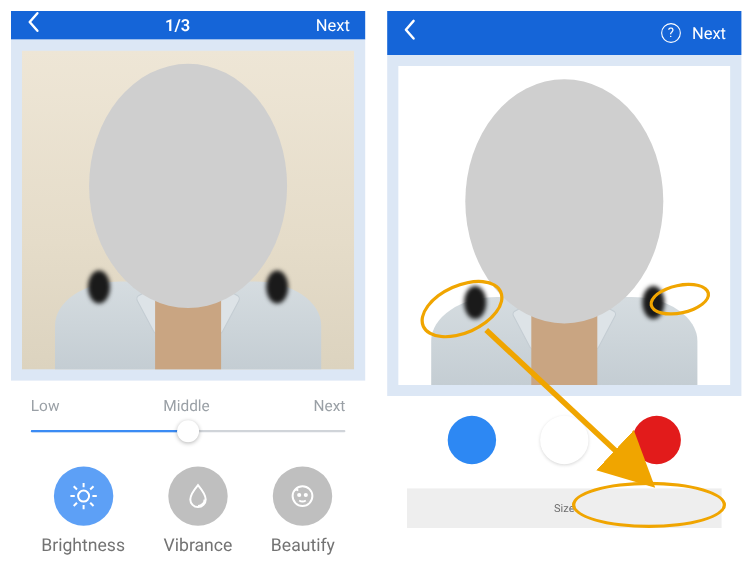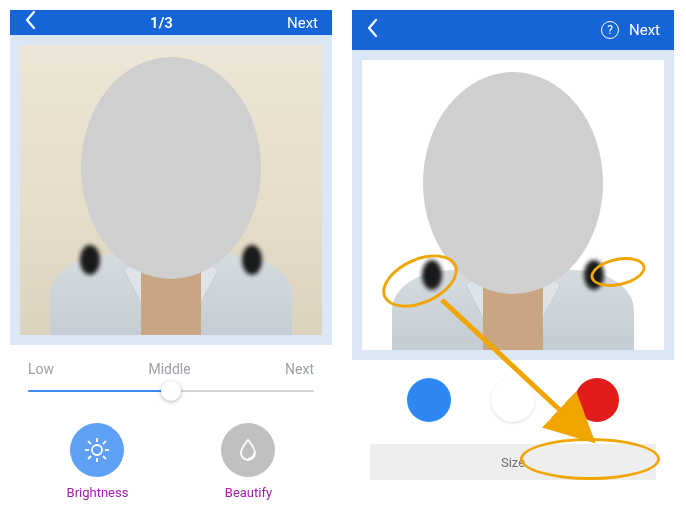--- a/index.html
+++ b/index.html
@@ -197,21 +197,21 @@
     width: 54px;
     height: 54px;
     border-radius: 50%;
     display: flex;
     align-items: center;
     justify-content: center;
     color: #fff;
   }
   .adjust-circle.active { background: #5da0f6; }
   .adjust-circle.inactive { background: #bfbfbf; }
-  .adjust-label { font-size: 13px; color: #a21caf; }
+  .adjust-label { font-size: 16px; color: #737373; }
   
   .swatch-row {
     display: flex;
     justify-content: center;
     gap: 40px;
     padding: 18px 0 16px;
   }
   .swatch {
     width: 44px;
     height: 44px;
@@ -225,21 +225,21 @@
     display: flex;
     justify-content: space-around;
     padding: 6px 18px;
     gap: 16px;
   }
   .flat-btn {
     flex: 1;
     height: 36px;
     background: #eeeeee;
     color: #6d6d6d;
-    font-size: 13px;
+    font-size: 10px;
     display: flex;
     align-items: center;
     justify-content: center;
   }
   
   .anno {
     position: absolute;
     border: 3.5px solid #f0a500;
     border-radius: 50%;
     pointer-events: none;
@@ -314,20 +314,32 @@
       </div>
       <span class="adjust-label">Brightness</span>
     </div>
     <div class="adjust-item">
       <div class="adjust-circle inactive">
         <svg width="26" height="26" viewBox="0 0 26 26" fill="none" stroke="#fff" stroke-width="1.8">
           <path d="M13 3 C8 9 6 12 6 16 a7 7 0 0 0 14 0 C20 12 18 9 13 3 Z"></path>
           <path d="M13 22 a6 6 0 0 0 6 -6"></path>
         </svg>
       </div>
+      <span class="adjust-label">Vibrance</span>
+    </div>
+    <div class="adjust-item">
+      <div class="adjust-circle inactive">
+        <svg width="26" height="26" viewBox="0 0 26 26" fill="none" stroke="#fff" stroke-width="1.8">
+          <circle cx="13" cy="13" r="9"></circle>
+          <path d="M9 8 Q7 6 6 8"></path>
+          <circle cx="10" cy="12" r="1" fill="#fff"></circle>
+          <circle cx="16" cy="12" r="1" fill="#fff"></circle>
+          <path d="M10 17 Q13 19 16 17"></path>
+        </svg>
+      </div>
       <span class="adjust-label">Beautify</span>
     </div>
   </div>
 </div>
 
 <div class="phone" style="position:relative;">
   <div class="header">
     <span class="back">
       <svg width="12" height="20" viewBox="0 0 12 20">
           <path d="M10 2 L3 10 L10 18" stroke="#fff" stroke-width="2.2" fill="none" stroke-linecap="round" stroke-linejoin="round"></path>

